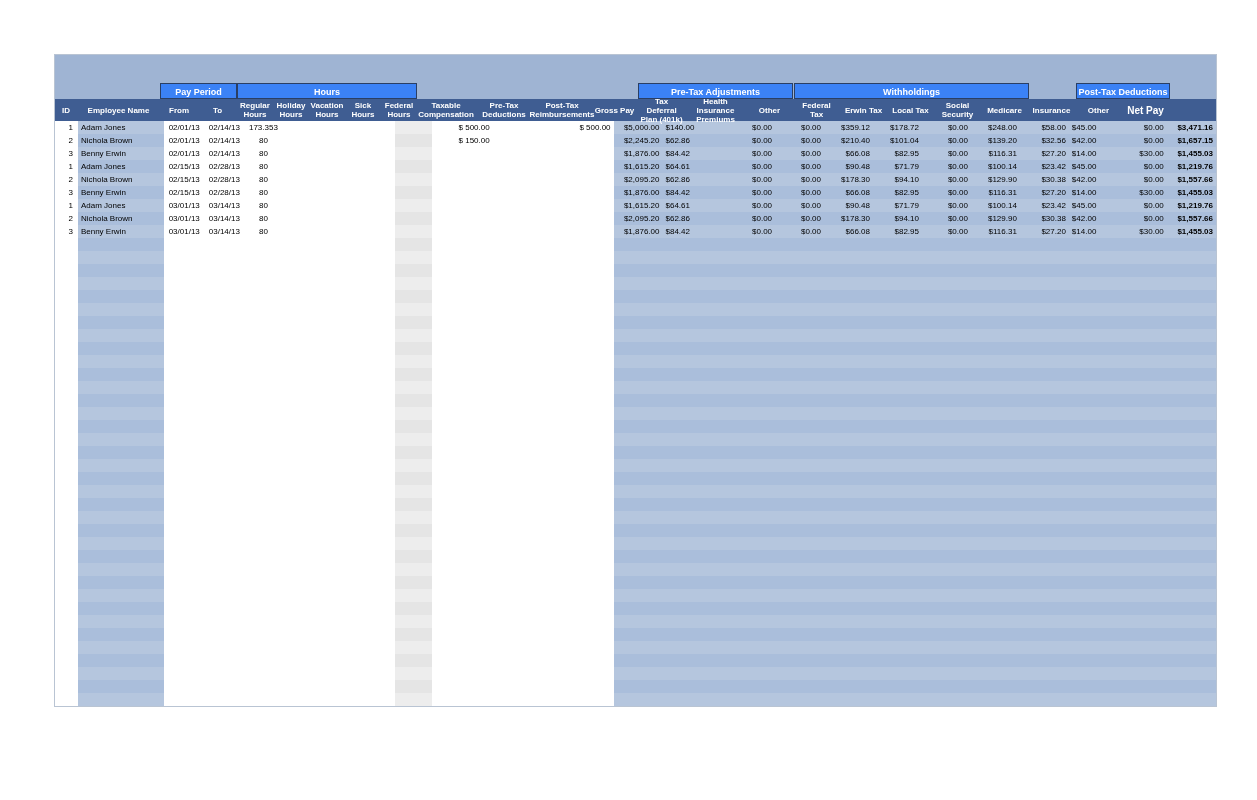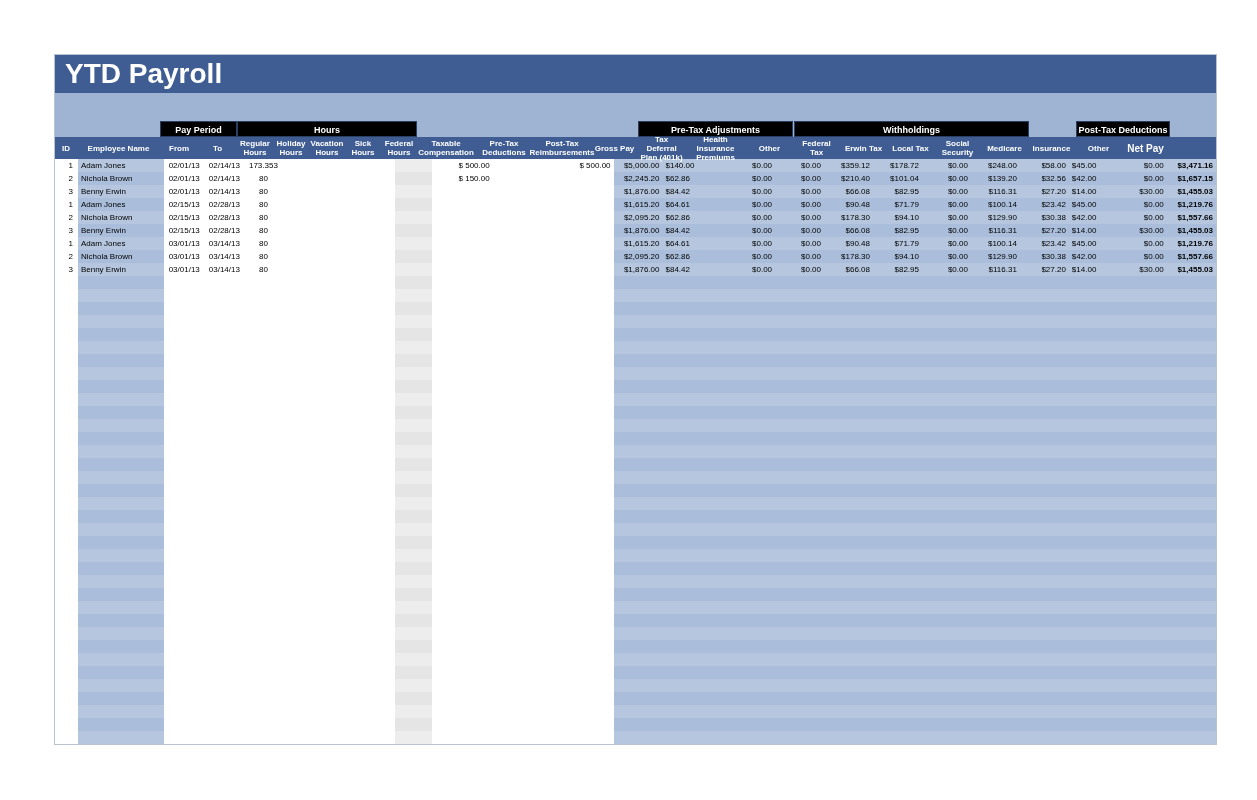--- a/index.html
+++ b/index.html
@@ -33,21 +33,21 @@
     font-size: 9px;
     font-weight: bold;
     color: #fff;
     line-height: 16px;
   }
   .groups > div {
     text-align: center;
     border-bottom: 1px solid #2a3f64;
   }
   .group-plain { background: #9fb4d3; border-bottom: none !important; }
-  .group-box  { background: #000000; border: 1px solid #2a3f64; }
+  .group-box  { background: #3b82f6; border: 1px solid #2a3f64; }
   .headers {
     display: flex;
     background: #3f5d92;
     color: #fff;
     font-size: 8px;
     font-weight: bold;
     height: 22px;
   }
   .headers > div {
     text-align: center;
@@ -97,21 +97,20 @@
   .blue-a { background: #b5c6de !important; }
   .blue-b { background: #aabedb !important; }
   .gray-col { background: #ededed !important; }
   .gray-col2 { background: #e5e5e5 !important; }
 </style>
 </head>
 <body>
 
 <div class="sheet">
 
-  <div class="title-bar">YTD Payroll</div>
   <div class="gap-bar"></div>
 
   <div class="groups">
     <div class="group-plain" style="width:105px"></div>
     <div class="group-box" style="width:77px">Pay Period</div>
     <div class="group-box" style="width:180px">Hours</div>
     <div class="group-plain" style="width:174px"></div>
     <div class="group-plain" style="width:47px"></div>
     <div class="group-box" style="width:155px">Pre-Tax Adjustments</div>
     <div class="group-plain" style="width:1px"></div>

